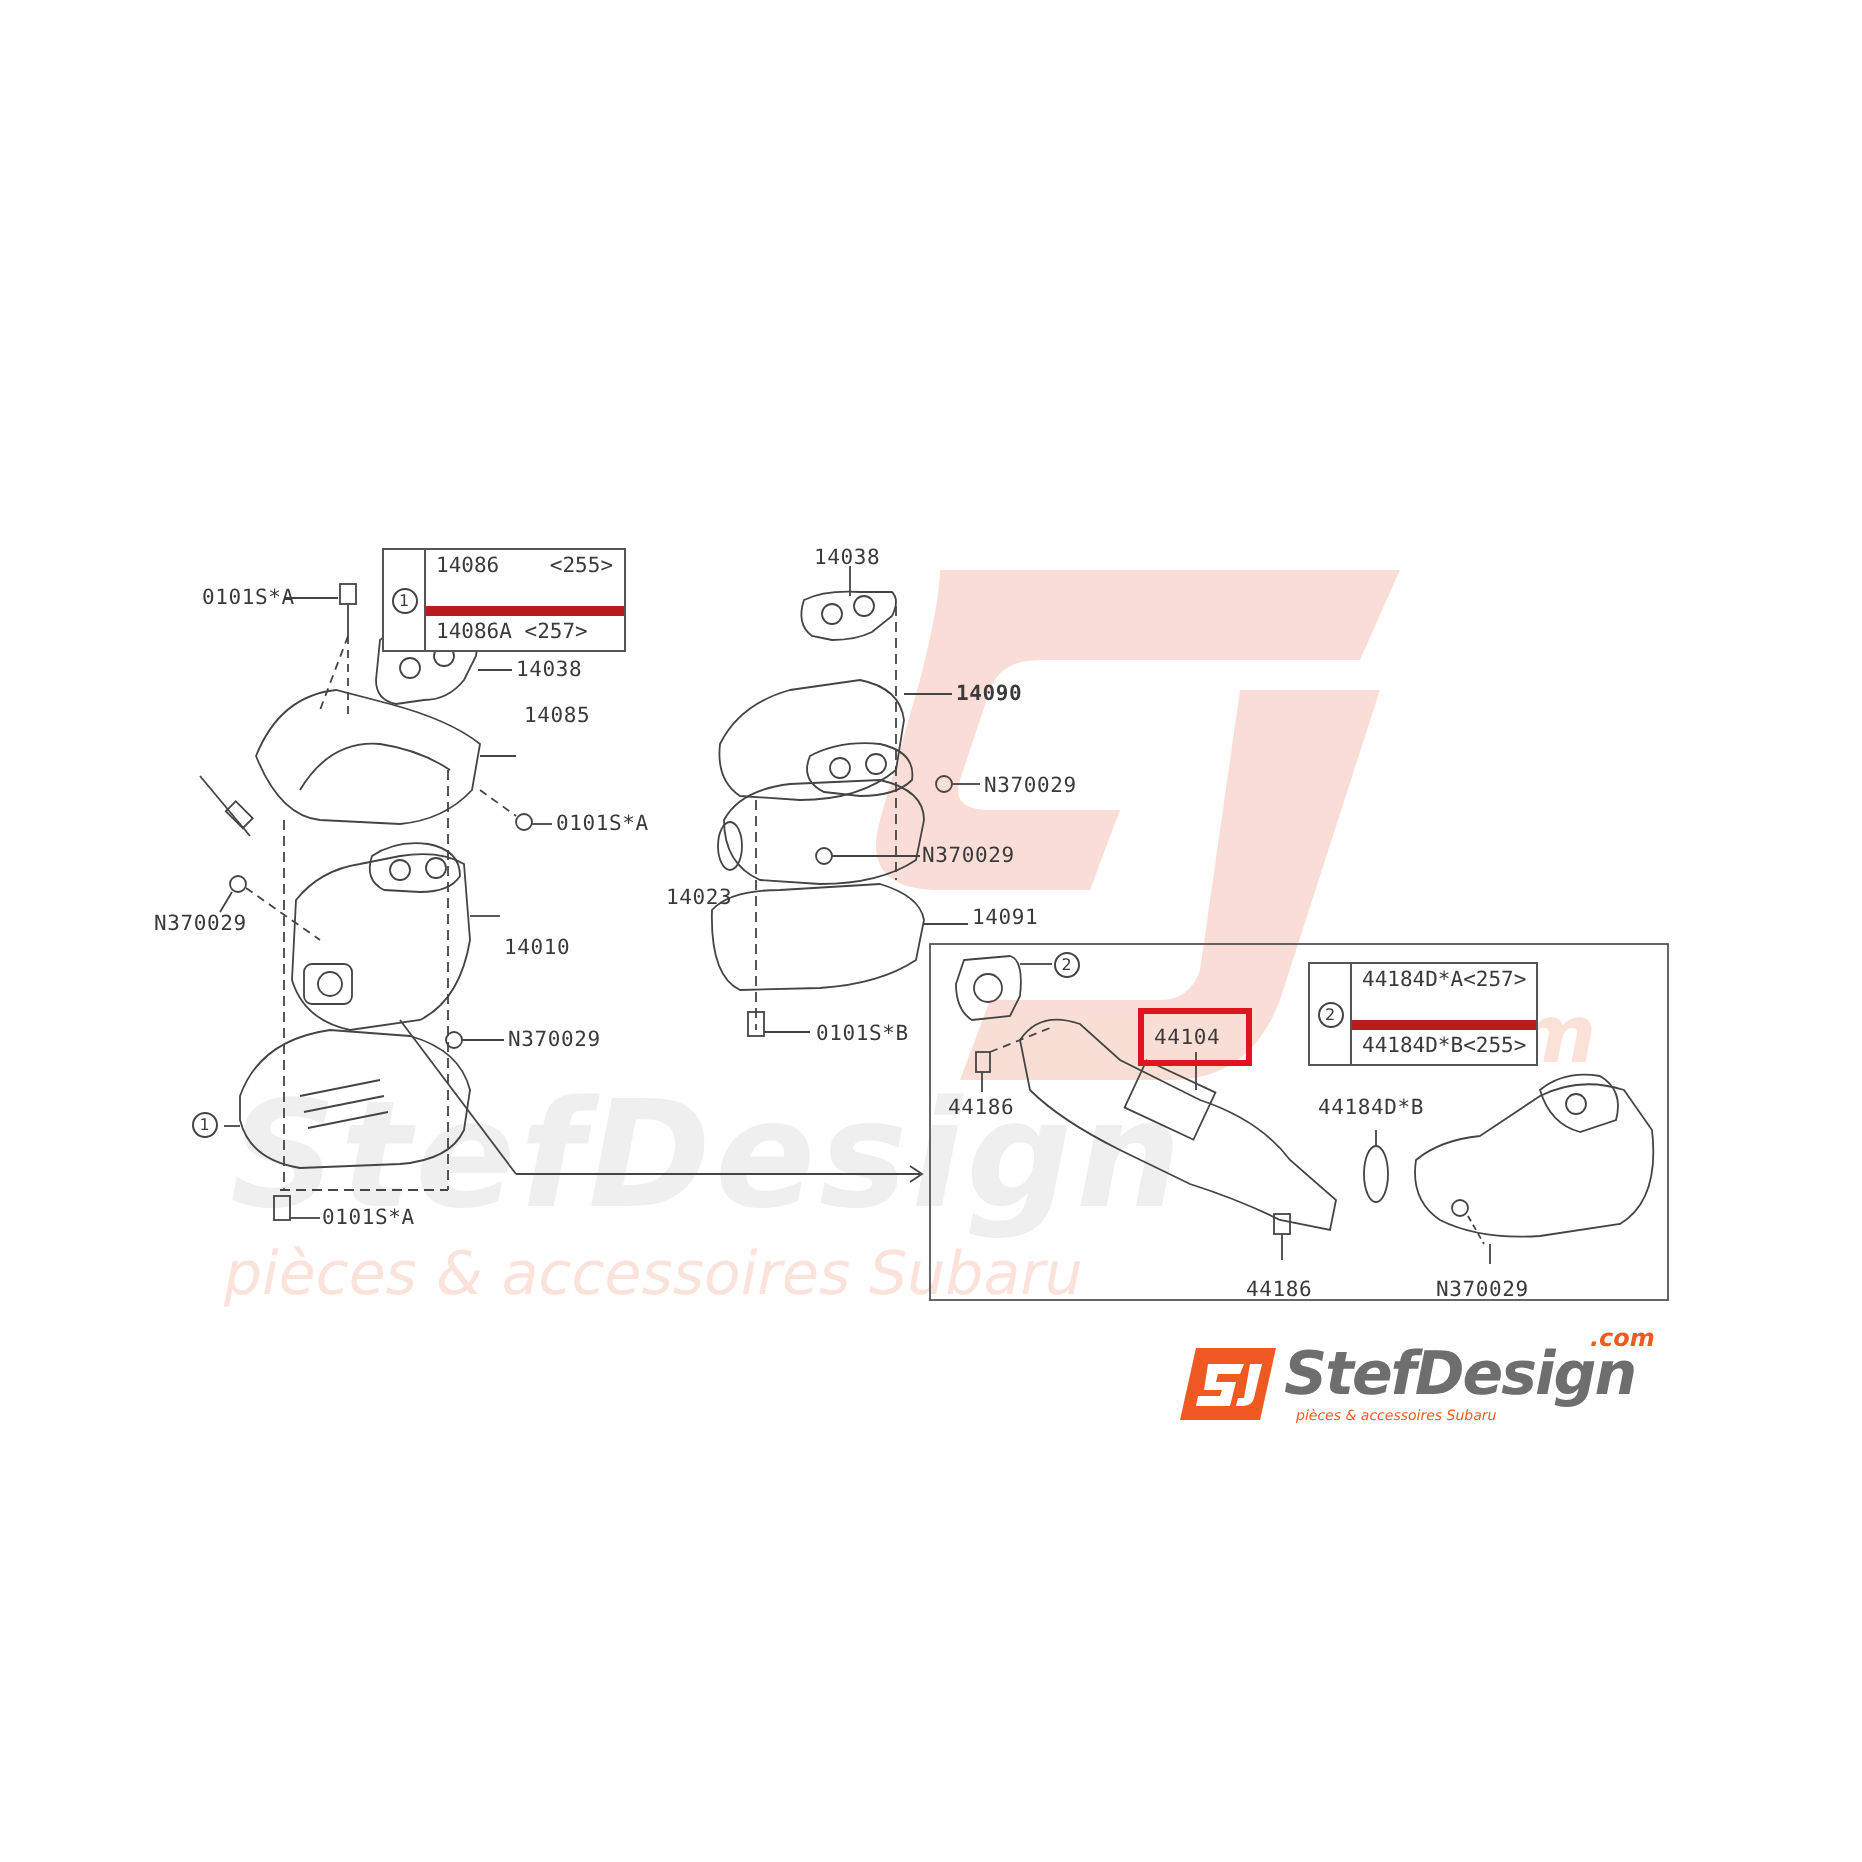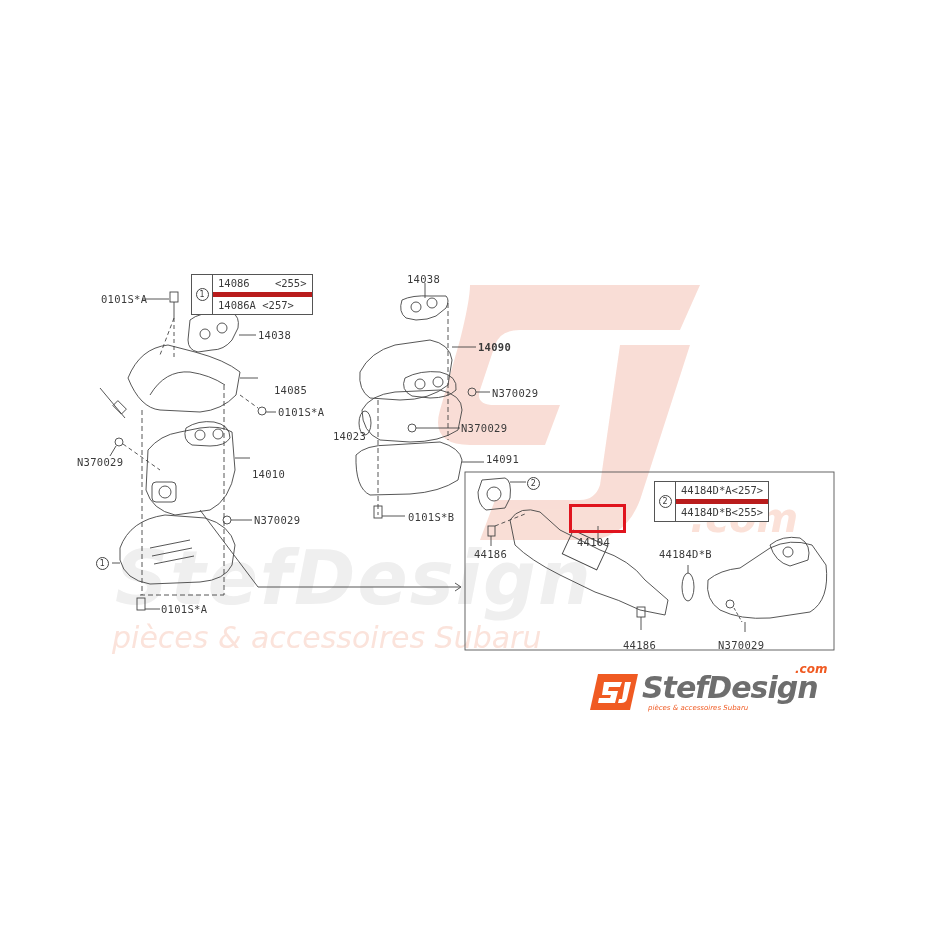--- a/index.html
+++ b/index.html
@@ -8,21 +8,21 @@
   #stage { position: absolute; left: 0; top: 0; width: 931px; height: 931px; }
   svg { position: absolute; left: 0; top: 0; }
   .lbl { position: absolute; font-family: "DejaVu Sans Mono", monospace; font-size: 10.5px;
          color: #3a3a3a; white-space: nowrap; letter-spacing: 0.3px; line-height: 12px; }
   .wm-text { position: absolute; font-family: "DejaVu Sans", sans-serif; font-style: italic;
              white-space: nowrap; pointer-events: none; }
   .ref-table { position: absolute; border: 1px solid #555; background: #fff;
                display: flex; font-family: "DejaVu Sans Mono", monospace; font-size: 10.5px; color: #3a3a3a; }
   .ref-table .ref-num { width: 20px; border-right: 1px solid #555; display: flex;
                         align-items: center; justify-content: center; }
-  .ref-table .ref-rows { display: flex; flex-direction: column; }
+  .ref-table .ref-rows { display: flex; flex-direction: column; gap: 11px; }
   .ref-table .ref-row { height: 17px; line-height: 17px; padding: 0 5px; white-space: nowrap; }
   .ref-table .ref-row + .ref-row { border-top: 5px solid #b91c1c; }
   .circ { display: inline-block; width: 11px; height: 11px; border: 1px solid #444; border-radius: 50%;
           font-size: 8px; line-height: 11px; text-align: center; font-family: "DejaVu Sans", sans-serif; }
   .highlight { position: absolute; border: 3px solid #e0141e; background: transparent; }
   .logo { position: absolute; }
   .logo .brand { position: absolute; font-family: "DejaVu Sans", sans-serif; font-style: italic;
                  font-weight: bold; white-space: nowrap; }
 </style>
 </head>
@@ -146,21 +146,21 @@
       <circle cx="788" cy="552" r="5"></circle>
 
       <circle cx="730" cy="604" r="4"></circle>
       <line x1="734" y1="608" x2="742" y2="622" stroke-dasharray="3,2"></line>
       <line x1="745" y1="622" x2="745" y2="632"></line>
     </g>
   </svg>
 
   <div class="lbl" style="left:101px; top:293px;">0101S*A</div>
   <div class="lbl" style="left:258px; top:329px;">14038</div>
-  <div class="lbl" style="left:262px; top:384px;margin-left:12px;">14085</div>
+  <div class="lbl" style="left:262px; top:352px;">14085</div>
   <div class="lbl" style="left:278px; top:406px;">0101S*A</div>
   <div class="lbl" style="left:77px; top:456px;">N370029</div>
   <div class="lbl" style="left:252px; top:452px;margin-top:16px;">14010</div>
   <div class="lbl" style="left:254px; top:514px;">N370029</div>
   <div class="lbl" style="left:96px; top:556px;">
     <span class="circ">1</span>
   </div>
   <div class="lbl" style="left:161px; top:603px;">0101S*A</div>
 
   <div class="ref-table" style="left:191px; top:274px;">
@@ -174,28 +174,28 @@
       <div class="ref-row">
         <span>14086A</span>&nbsp;<span>&lt;257&gt;</span>
       </div>
     </div>
   </div>
 
   <div class="lbl" style="left:407px; top:273px;">14038</div>
   <div class="lbl" style="left:478px; top:341px;font-weight:bold;">14090</div>
   <div class="lbl" style="left:492px; top:387px;">N370029</div>
   <div class="lbl" style="left:461px; top:422px;">N370029</div>
-  <div class="lbl" style="left:333px; top:430px;">14023</div>
+  <div class="lbl" style="left:333px; top:443px;">14023</div>
   <div class="lbl" style="left:486px; top:453px;">14091</div>
   <div class="lbl" style="left:408px; top:511px;">0101S*B</div>
 
   <div class="lbl" style="left:527px; top:476px;">
     <span class="circ">2</span>
   </div>
-  <div class="lbl" style="left:577px; top:536px;text-align:center;">44104</div>
+  <div class="lbl" style="left:577px; top:513px;text-align:center;">44104</div>
   <div class="highlight" style="left:569px; top:504px; width:51px; height:23px;"></div>
   <div class="lbl" style="left:474px; top:548px;">44186</div>
   <div class="lbl" style="left:659px; top:548px;">44184D*B</div>
   <div class="lbl" style="left:623px; top:639px;">44186</div>
   <div class="lbl" style="left:718px; top:639px;">N370029</div>
 
   <div class="ref-table" style="left:654px; top:481px;">
     <div class="ref-num">
         <span class="circ">2</span>
       </div>

